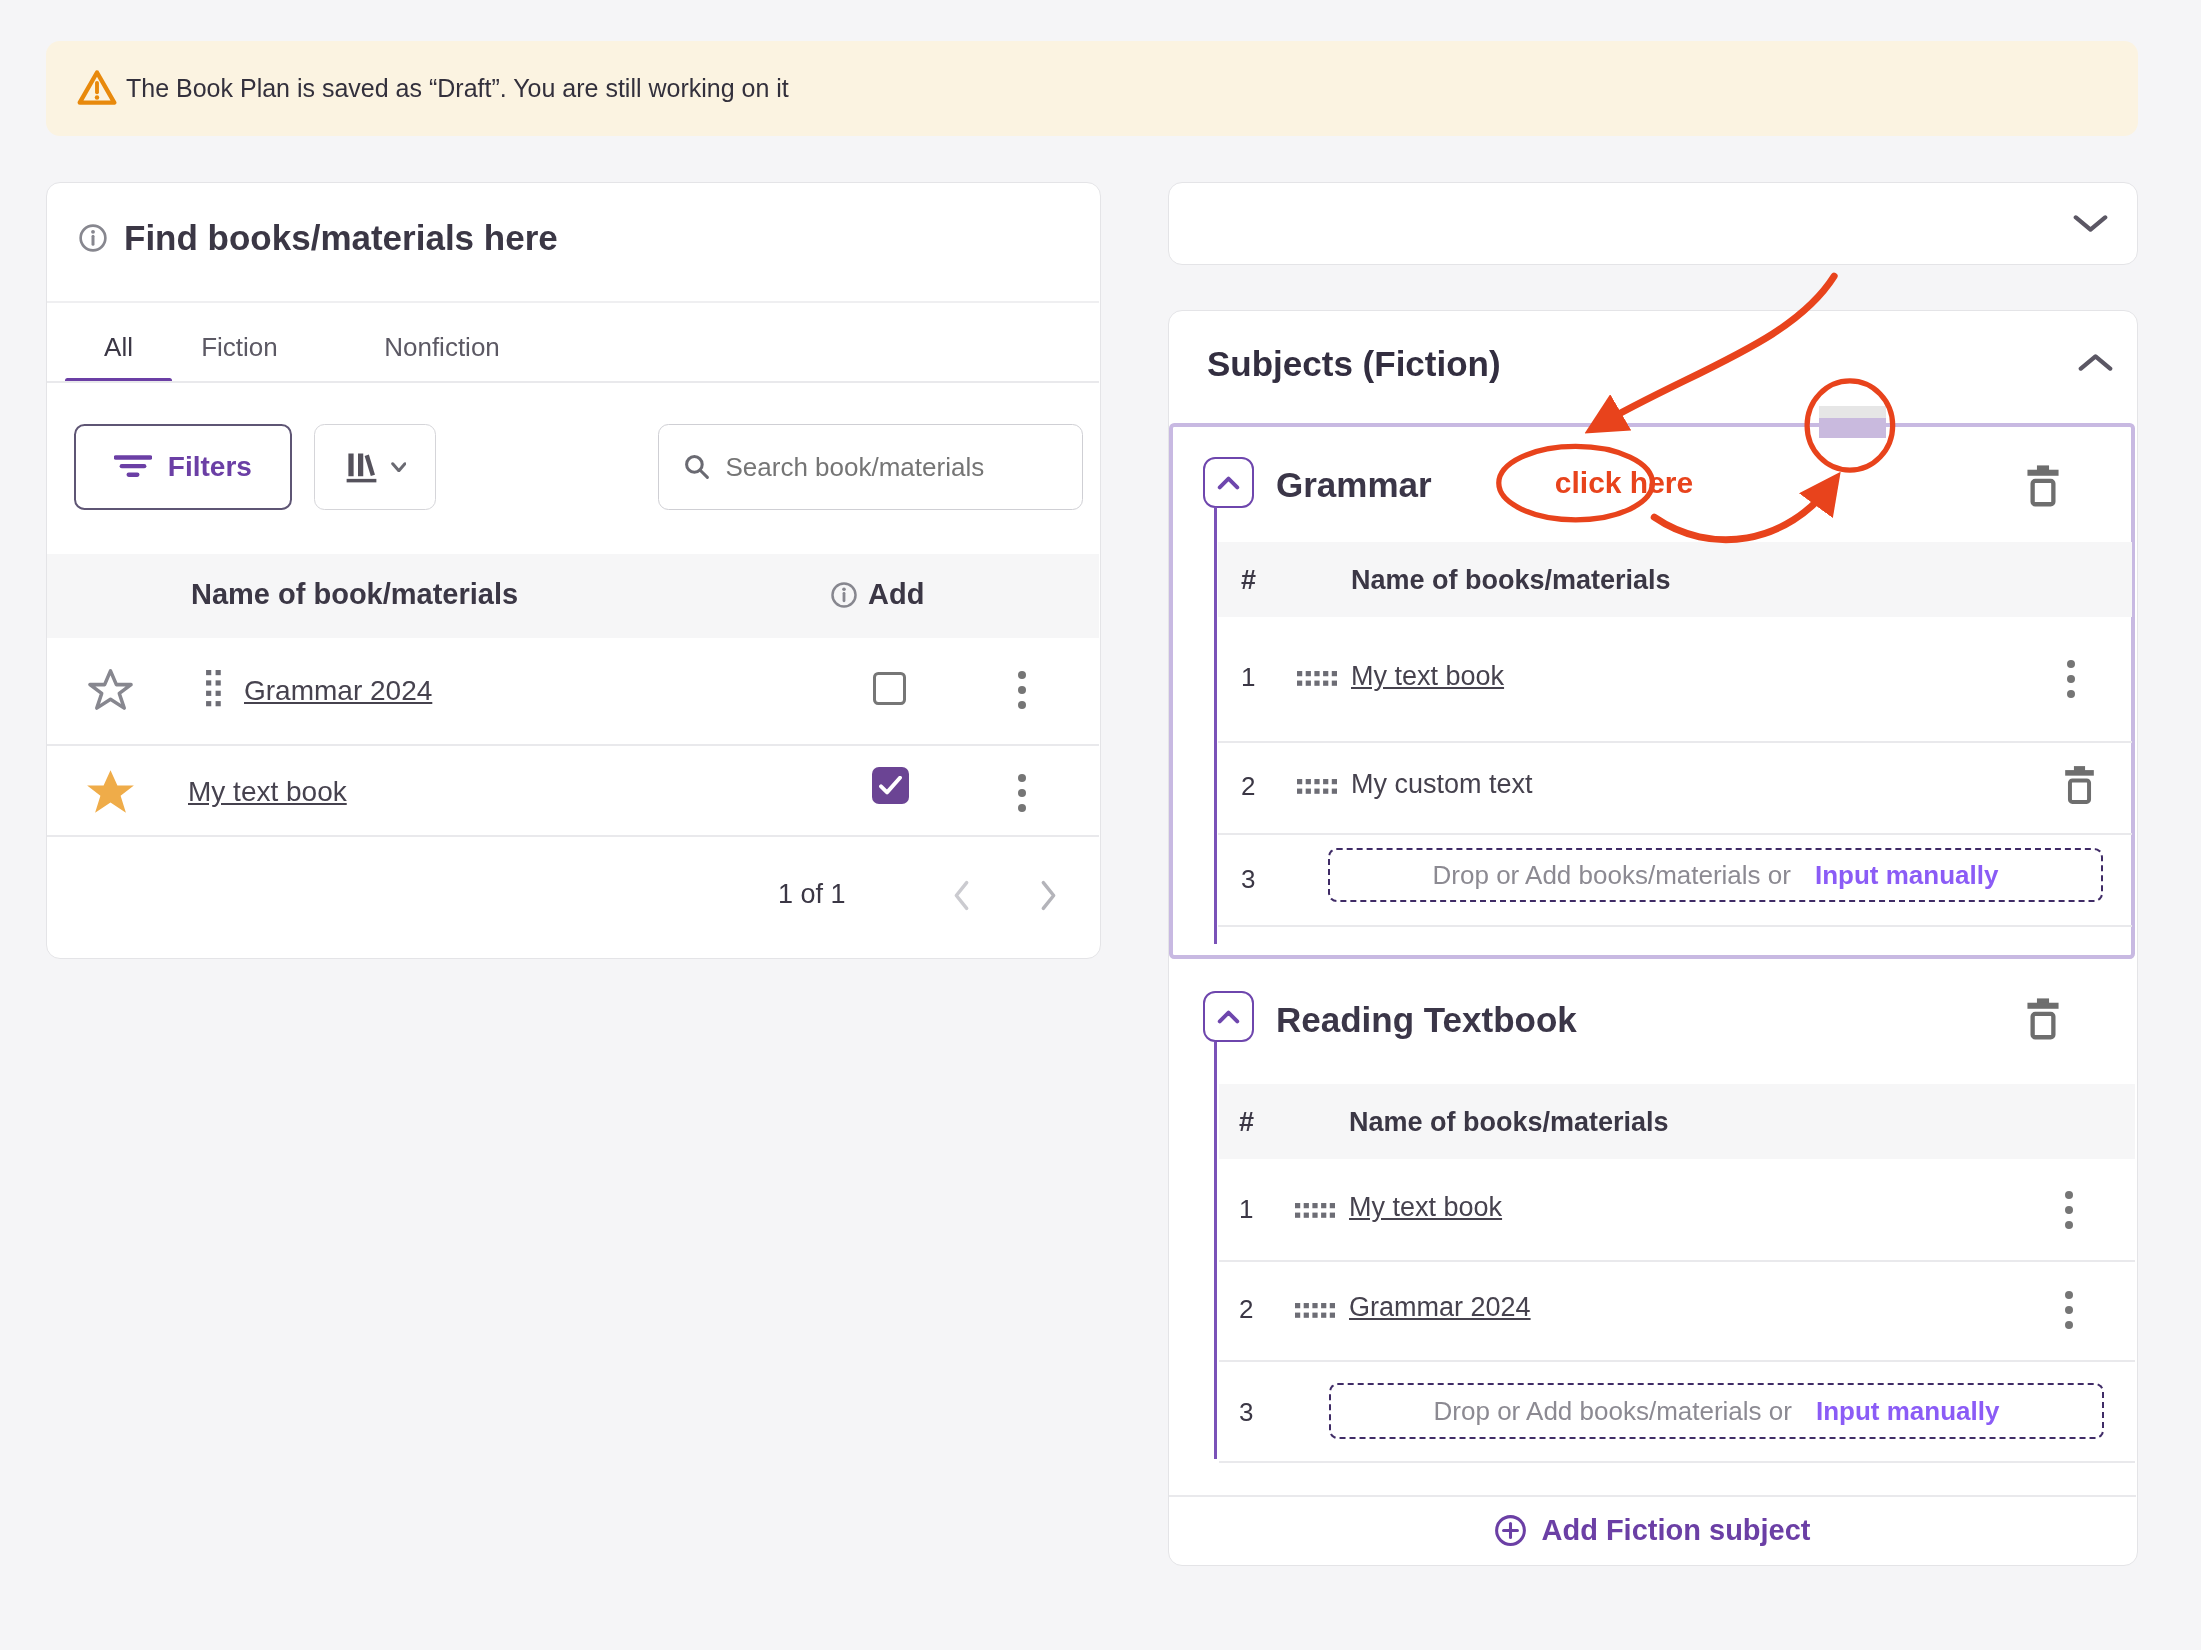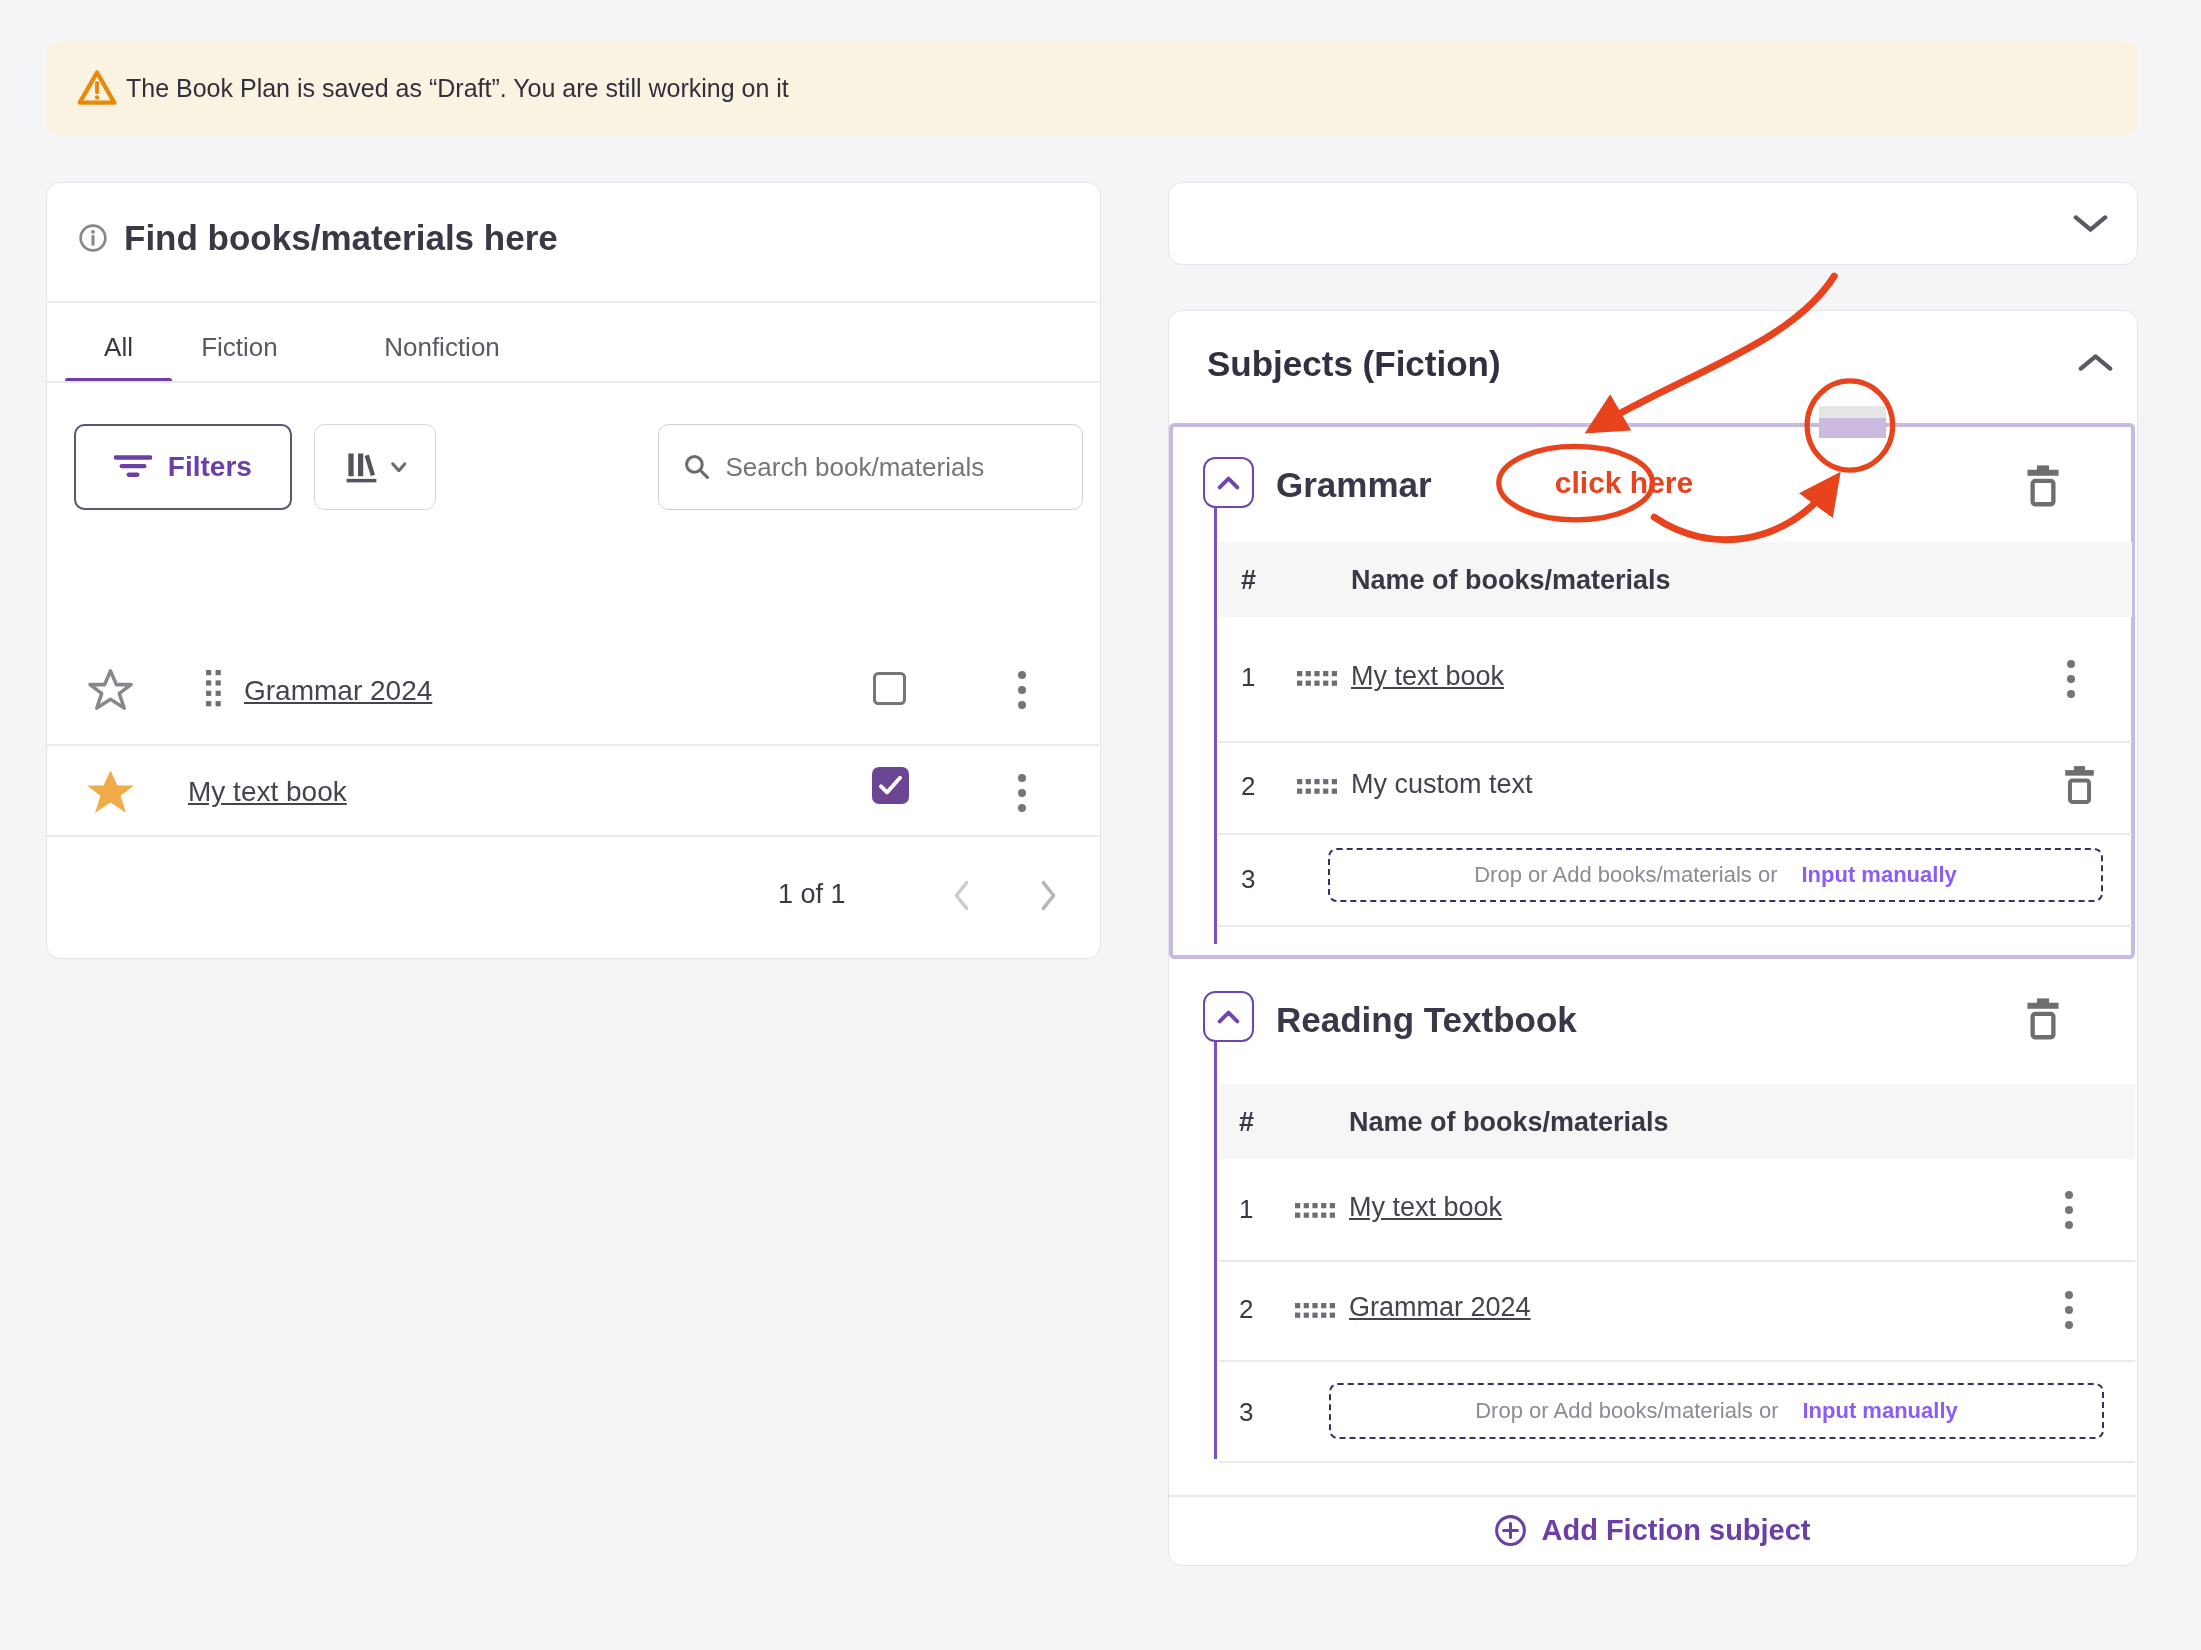--- a/index.html
+++ b/index.html
@@ -12,21 +12,21 @@
   .divider{position:absolute;height:1.7px;background:#e9e9ec;}
   .link{text-decoration:underline;color:#46424e;cursor:pointer;}
   .vcenter{display:flex;align-items:center;}
   .banner{position:absolute;left:46px;top:41px;width:2092px;height:95px;background:#fbf3e1;border-radius:14px;}
   .tab{position:absolute;top:131px;height:67px;display:flex;align-items:center;justify-content:center;font-size:26px;color:#5c5964;cursor:pointer;}
   .tab.active{color:#3b3745;}
   .tab .underline{position:absolute;left:0;right:0;bottom:-1.7px;height:5.2px;background:#6b3fa5;border-radius:2.6px;}
   .btn{position:absolute;background:#fff;box-sizing:border-box;display:flex;align-items:center;justify-content:center;cursor:pointer;}
   .kebab{display:flex;flex-direction:column;gap:7px;align-items:center;cursor:pointer;}
   .kebab i{width:7.9px;height:7.9px;border-radius:50%;background:#757575;display:block;}
-  .dashedbox{position:absolute;border:2.6px dashed #3f2b66;border-radius:8.7px;box-sizing:border-box;display:flex;align-items:center;justify-content:center;font-size:22px;color:#8c8a92;gap:24px;}
+  .dashedbox{position:absolute;border:2.6px dashed #3f2b66;border-radius:8.7px;box-sizing:border-box;display:flex;align-items:center;justify-content:center;font-size:26px;color:#8c8a92;gap:24px;}
   .dashedbox .manual{color:#8b5cf6;font-weight:600;cursor:pointer;}
   .subhdr{position:absolute;background:#f6f6f7;}
   .rownum{font-size:26px;color:#3b3745;}
   .rowname{font-size:27px;color:#46424e;}
   .collapse-btn{position:absolute;width:51px;height:51px;background:#fff;border:2.6px solid #6e46ad;border-radius:12.2px;box-sizing:border-box;display:flex;align-items:center;justify-content:center;cursor:pointer;}
   .vline{position:absolute;width:2.6px;background:#7a52b8;}
   .checkbox-off{position:absolute;width:33px;height:33px;border:3.5px solid #767676;border-radius:5.2px;box-sizing:border-box;background:#fff;cursor:pointer;}
   .checkbox-on{position:absolute;width:37px;height:37px;border-radius:7px;background:#6b4494;display:flex;align-items:center;justify-content:center;cursor:pointer;}
   .annot-red{color:#e8431c;font-weight:700;margin-left:48px;}
 </style>
@@ -94,20 +94,31 @@
     <div class="abs" style="left:611px;top:241px;width:425px;height:86px;border:1.7px solid #cfcfd4;border-radius:10.5px;box-sizing:border-box;display:flex;align-items:center;">
       <span style="margin-left:24.5px;display:flex;">
         <svg width="26" height="26" viewBox="0 0 30 30">
           <circle cx="12" cy="12" r="9" fill="none" stroke="#6a6a72" stroke-width="3.5"></circle>
           <line x1="19" y1="19" x2="27" y2="27" stroke="#6a6a72" stroke-width="3.5" stroke-linecap="round"></line>
         </svg>
       </span>
       <input type="text" style="border: none; outline: none; flex: 1 1 0%; margin-left: 14px; font-size: 26px; font-family: &quot;Liberation Sans&quot;, sans-serif; color: rgb(59, 55, 69); background: transparent;" placeholder="Search book/materials">
     </div>
 
+    <div class="subhdr" style="left:0;top:371px;width:1052px;height:84px;">
+      <div class="txt dark" style="left:144px;top:23.6px;font-size:29px;font-weight:700;">Name of book/materials</div>
+      <span class="abs" style="left:783px;top:27px;">
+        <svg width="28" height="28" viewBox="0 0 34 34">
+          <circle cx="17" cy="17" r="14" fill="none" stroke="#87878f" stroke-width="3"></circle>
+          <circle cx="17" cy="10" r="2.2" fill="#87878f"></circle>
+          <line x1="17" y1="15" x2="17" y2="24" stroke="#87878f" stroke-width="3.4" stroke-linecap="round"></line>
+        </svg>
+      </span>
+      <div class="txt dark" style="left:821px;top:23.6px;font-size:29px;font-weight:700;">Add</div>
+    </div>
 
     <div class="abs" style="left:0;top:455px;width:1052px;height:106px;">
       <span class="abs" style="left:40px;top:29px;">
         <svg width="47" height="47" viewBox="0 0 48 48">
           <path d="M24 4 L30 18 L45 18 L33 27 L38 42 L24 33 L10 42 L15 27 L3 18 L18 18 Z" fill="none" stroke="#87878f" stroke-width="3.6" stroke-linejoin="round"></path>
         </svg>
       </span>
       <span class="abs" style="left:159px;top:32px;">
         <svg width="15.7" height="38" viewBox="0 0 18 44">
           <g fill="#6d6d75">

